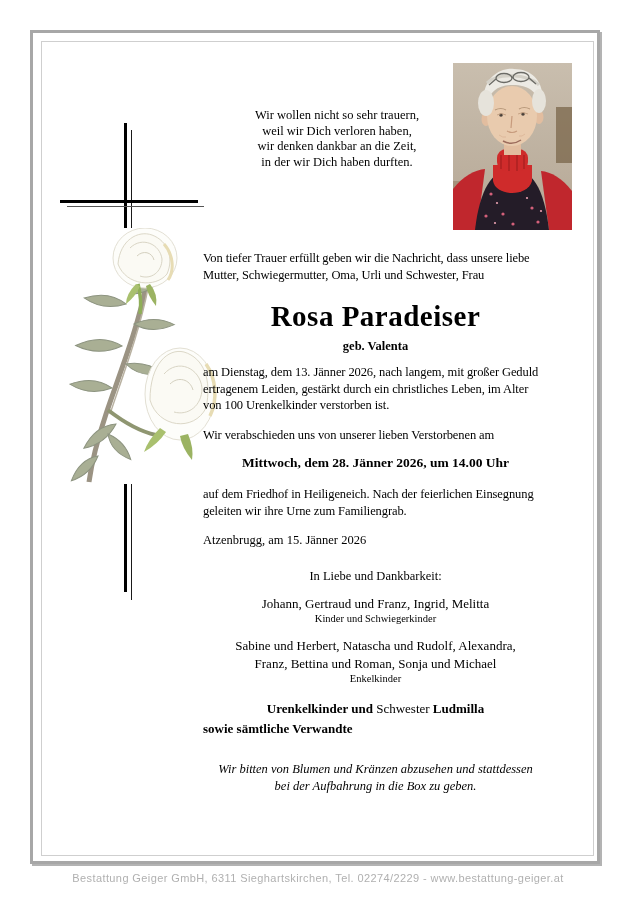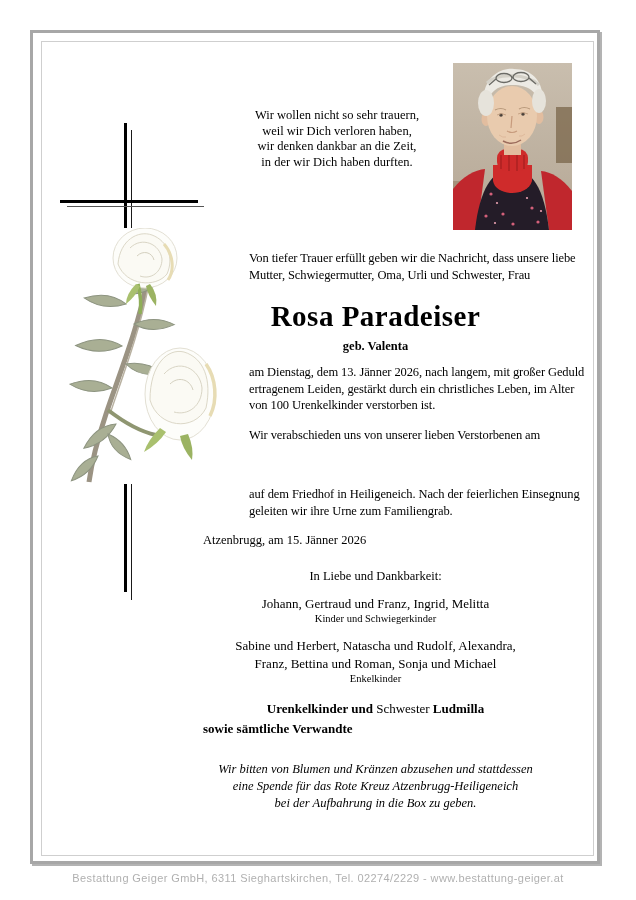--- a/index.html
+++ b/index.html
@@ -29,21 +29,21 @@
   .rose-svg { position:absolute; left:42px; top:228px; width:182px; height:256px; z-index:2; }
   .photo-svg { position:absolute; left:453px; top:63px; width:119px; height:167px; z-index:2; }
 
   .txt { position:absolute; z-index:3; }
   .col { left:203px; width:345px; }
 
   .poem { left:227px; top:108px; width:220px; text-align:center;
           font-size:12.5px; line-height:15.5px; }
 
   .body-text { font-size:12.5px; line-height:16.5px; letter-spacing:-0.1px; }
-  .body-text > div { white-space:nowrap;margin-left:46px; }
+  .body-text > div { white-space:nowrap; }
 
   .intro    { top:250px; }
   .death    { top:364px; }
   .farewell { top:427px; }
   .burial   { top:486px; }
   .dateline { top:533px; font-size:12.5px; }
 
   .name   { top:300px; text-align:center; font-size:29px; font-weight:bold; letter-spacing:0.5px; }
   .maiden { top:339px; text-align:center; font-size:12.5px; font-weight:bold; }
   .ceremony { top:455px; text-align:center; font-size:13.5px; font-weight:bold; }
@@ -203,20 +203,21 @@
   <div class="txt col body-text death">
     <div>am Dienstag, dem 13. Jänner 2026, nach langem, mit großer Geduld</div>
     <div>ertragenem Leiden, gestärkt durch ein christliches Leben, im Alter</div>
     <div>von 100 Urenkelkinder verstorben ist.</div>
   </div>
 
   <div class="txt col body-text farewell">
     <div>Wir verabschieden uns von unserer lieben Verstorbenen am</div>
   </div>
 
+  <div class="txt col ceremony">Mittwoch, dem 28. Jänner 2026, um 14.00 Uhr</div>
 
   <div class="txt col body-text burial">
     <div>auf dem Friedhof in Heiligeneich. Nach der feierlichen Einsegnung</div>
     <div>geleiten wir ihre Urne zum Familiengrab.</div>
   </div>
 
   <div class="txt col dateline">Atzenbrugg, am 15. Jänner 2026</div>
 
   <div class="txt col liebe">In Liebe und Dankbarkeit:</div>
 
@@ -232,19 +233,18 @@
   <div class="txt col g3">
     <span>Urenkelkinder und</span>
     <span class="normal">Schwester</span>
     <span>Ludmilla</span>
   </div>
 
   <div class="txt col closing">sowie sämtliche Verwandte</div>
 
   <div class="txt col donation">
     <div>Wir bitten von Blumen und Kränzen abzusehen und stattdessen</div>
-    <div>eine Spende für das Rote Kreuz Atzenbrugg-Heiligeneich</div>
     <div>bei der Aufbahrung in die Box zu geben.</div>
   </div>
 
   <div class="txt footer">Bestattung Geiger GmbH, 6311 Sieghartskirchen, Tel. 02274/2229 - www.bestattung-geiger.at</div>
 
 </div>
 
 </body></html>

